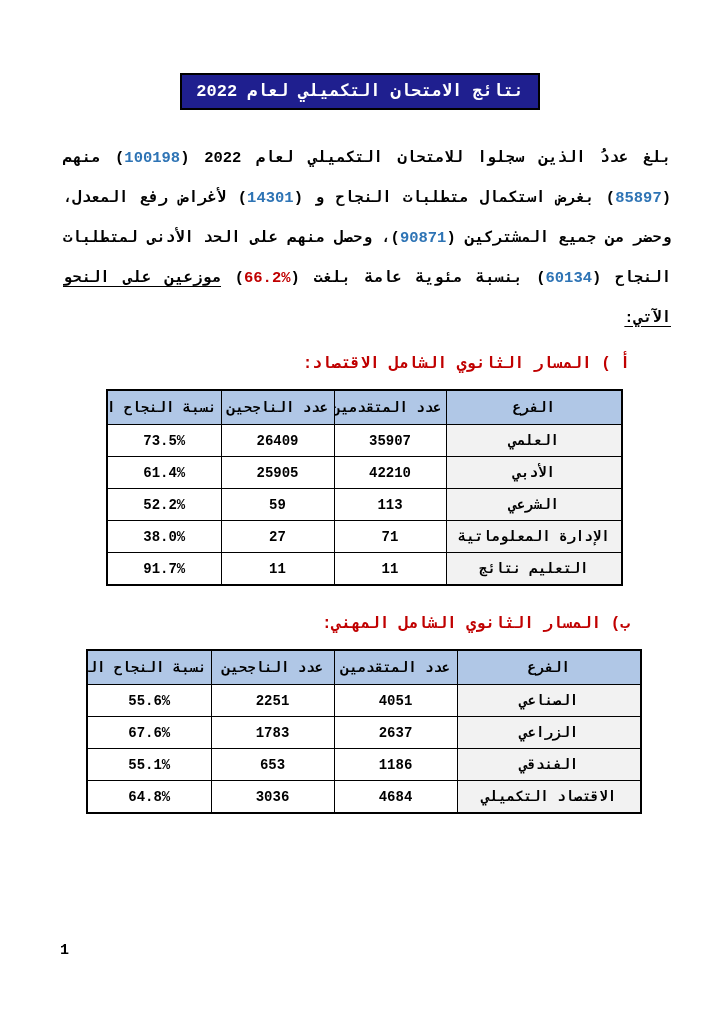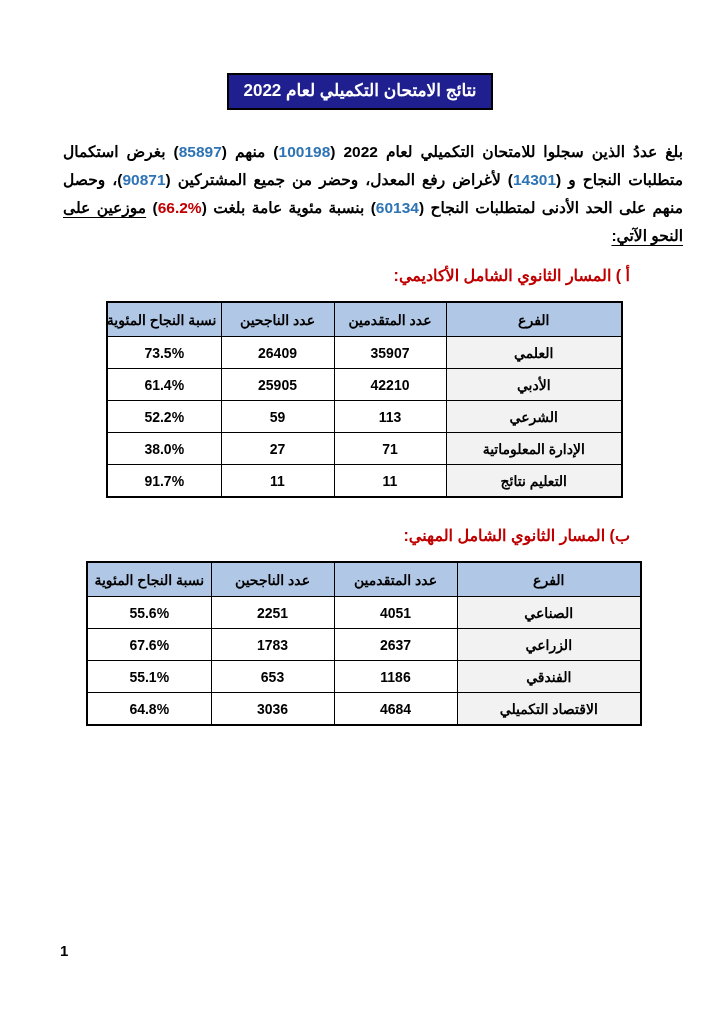--- a/index.html
+++ b/index.html
@@ -2,42 +2,42 @@
 <html lang="ar" dir="rtl" style="--accent-blue: #2e74b5; --accent-red: #c00000; --title-bg: #1f1f8f; --table-header-bg: #b0c7e6; --branch-cell-bg: #f2f2f2;"><head>
 <meta charset="utf-8">
 <style>
   html,body{margin:0;padding:0;background:#ffffff;}
   .page{
     position:relative;
     width:720px;height:1018px;
     margin:0 auto;
     background:#ffffff;
     direction:rtl;
-    font-family:Liberation Sans, sans-serif;
+    font-family:Liberation Mono, monospace;
     font-weight:700;
     color:#000;
     overflow:hidden;
     box-sizing:border-box;
     padding-top:73px;
   }
   .title-row{text-align:center;}
   .doc-title{
     display:inline-block;
     background:var(--title-bg,#1f1f8f);
     color:#ffffff;
     border:2px solid #000;
     font-size:17px;
     font-weight:700;
     padding:5px 14px 7px 14px;
     letter-spacing:0.2px;
   }
   .intro{
-    margin:28px 37px 0 63px;
+    margin:28px 49px 0 63px;
     font-size:15.5px;
-    line-height:28px;
+    line-height:40px;
     text-align:justify;
     text-align-last:right;
   }
   .seg-blue{color:var(--accent-blue,#2e74b5);}
   .seg-red{color:var(--accent-red,#c00000);}
   .seg-underline{text-decoration:underline;text-underline-offset:4px;}
   .section-heading{
     margin:14px 90px 0 0;
     color:var(--accent-red,#c00000);
     font-size:16px;
@@ -88,21 +88,21 @@
 <body>
 
 <div class="page">
 
   <div class="title-row">
     <div class="doc-title">نتائج الامتحان التكميلي لعام 2022</div>
   </div>
 
   <p class="intro"><span>بلغ عددُ الذين سجلوا للامتحان التكميلي لعام 2022 (</span><span class="seg-blue">100198</span><span>) منهم (</span><span class="seg-blue">85897</span><span>) بغرض استكمال متطلبات النجاح و (</span><span class="seg-blue">14301</span><span>) لأغراض رفع المعدل، وحضر من جميع المشتركين (</span><span class="seg-blue">90871</span><span>)، وحصل منهم على الحد الأدنى لمتطلبات النجاح (</span><span class="seg-blue">60134</span><span>) بنسبة مئوية عامة بلغت (</span><span class="seg-red">%66.2</span><span>) </span><span class="seg-underline">موزعين على النحو الآتي:</span></p>
 
-  <h3 class="section-heading">أ ) المسار الثانوي الشامل الأكاديمي:</h3>
+  <h3 class="section-heading">أ ) المسار الثانوي الشامل الاقتصاد:</h3>
 
 
   <table class="results academic">
     <colgroup>
       <col style="width:176px">
         <col style="width:112px">
         <col style="width:113px">
         <col style="width:114px">
     </colgroup>
     <thead>

